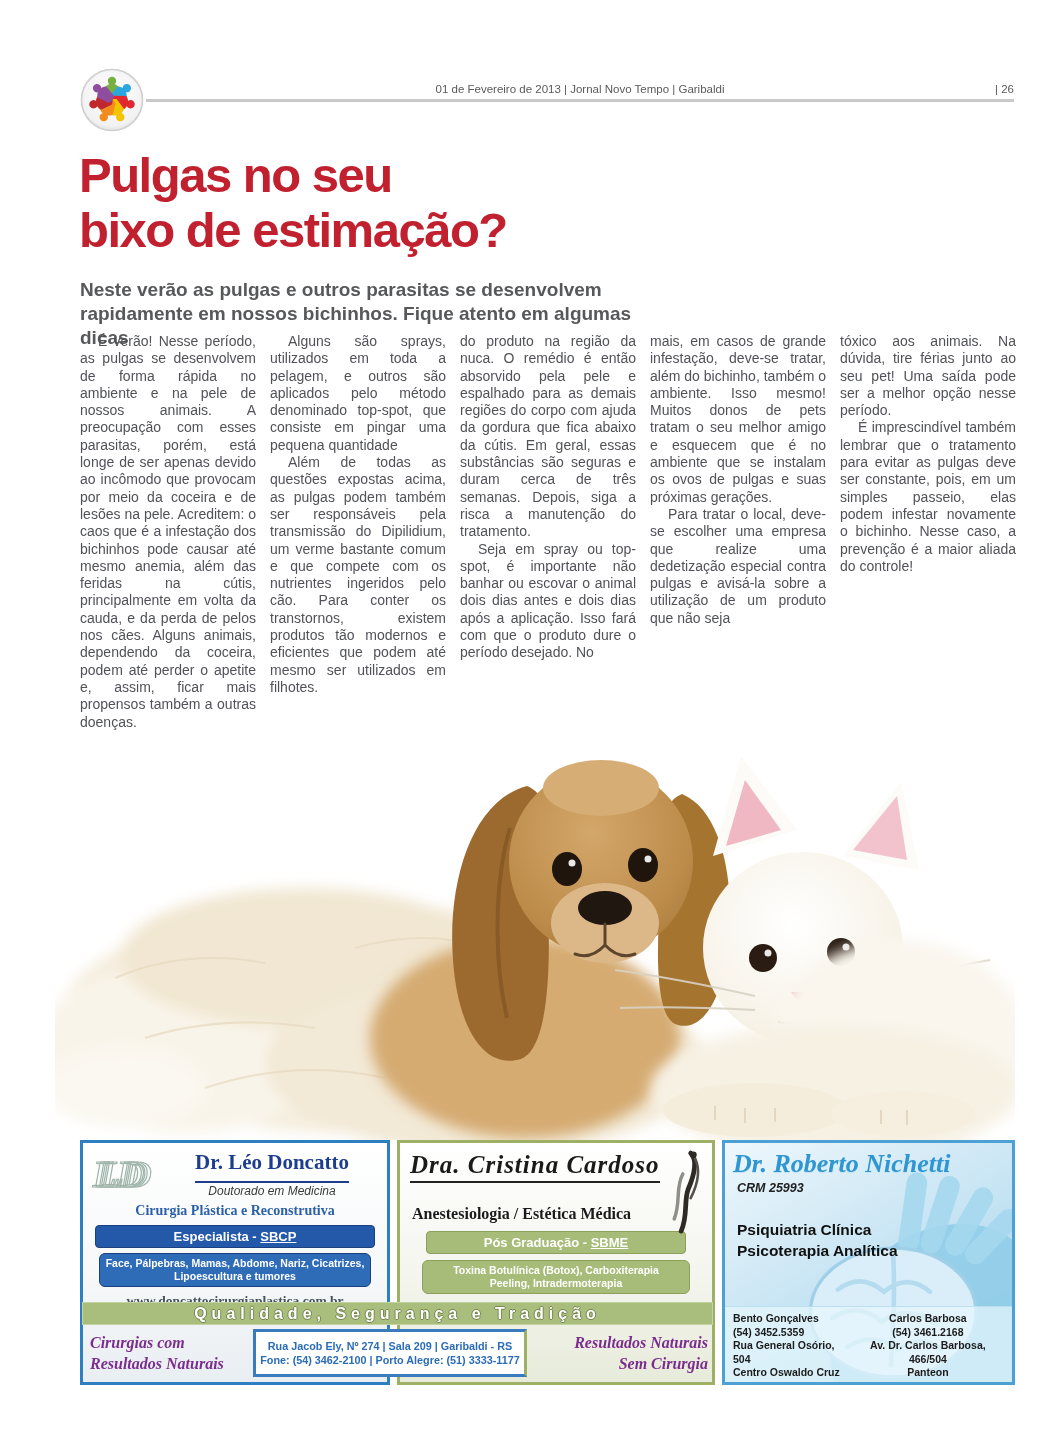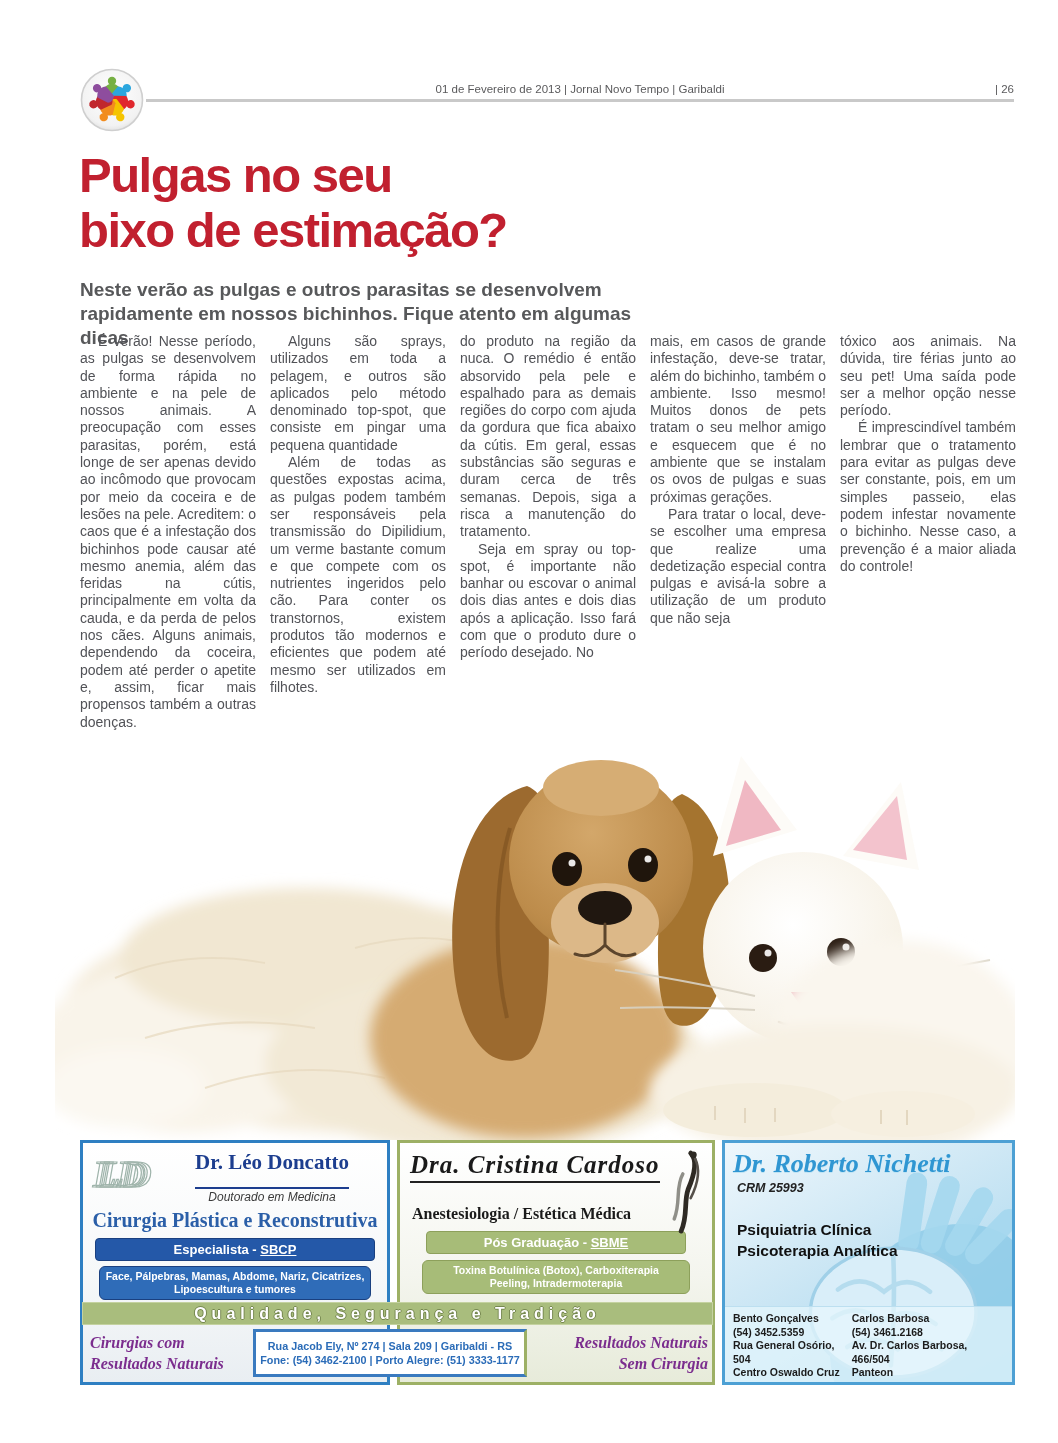--- a/index.html
+++ b/index.html
@@ -32,24 +32,24 @@
        background:linear-gradient(#ffffff 0%,#f6f8f9 55%,#e9eef2 100%);}
   .ad2{left:397px;width:318px;border:3px solid #9db065;
        background:linear-gradient(#ffffff 0%,#f4f5ee 55%,#e7ebda 100%);}
   .ad3{left:722px;width:293px;border:3px solid #4da0d4;overflow:hidden;
        background:linear-gradient(150deg,#eef7fc 0%,#cfe8f5 40%,#9ed2ec 100%);}
 
   .ad1-top{display:flex;align-items:flex-start;gap:2px;padding:7px 8px 0 6px;}
   .ld-mono{flex:0 0 74px;height:46px;}
   .ad1-titleblock{flex:1;text-align:center;}
   .ad1-name{display:inline-block;font-family:"Liberation Serif",serif;font-weight:bold;
-            font-size:21px;color:#1d3e8f;border-bottom:2px solid #1d3e8f;padding-bottom:12px;}
+            font-size:21px;color:#1d3e8f;border-bottom:2px solid #1d3e8f;padding-bottom:6px;}
   .ad1-cred{font-style:italic;font-size:12px;color:#3a3a3a;margin-top:1px;}
   .ad1-spec{margin-top:5px;text-align:center;font-family:"Liberation Serif",serif;
-            font-weight:bold;font-size:20px;color:#2b5fa8;}
+            font-weight:bold;font-size:14px;color:#2b5fa8;}
   .badge{color:#ffffff;font-weight:bold;text-align:center;border-radius:4px;}
   .badge .org{text-decoration:underline;}
   .b1-1{margin:6px 12px 0;background:#2458a8;border:1px solid #1a4080;font-size:13px;padding:3px 0;}
   .b1-2{margin:5px 16px 0;background:#2f6cb8;border:1px solid #1a4080;font-size:10.5px;
         line-height:13px;padding:3px 4px;border-radius:6px;}
   .ad1-site{margin-top:6px;text-align:center;font-weight:bold;font-size:13.5px;color:#44525d;font-family:Liberation Serif, serif;}
 
   .ad2-top{position:relative;padding:8px 22px 0 10px;}
   .ad2-name{display:inline-block;font-family:"Liberation Serif",serif;font-style:italic;
             font-weight:bold;font-size:25px;color:#1a1a1a;border-bottom:2px solid #222;
@@ -67,21 +67,21 @@
             font-weight:bold;font-size:26px;color:#2f96d2;padding:6px 8px 0 8px;
             text-shadow:0 1px 0 #bfe4f4;}
   .ad3-crm{position:relative;font-style:italic;font-weight:bold;font-size:12.5px;color:#222;
            padding:2px 0 0 12px;}
   .ad3-serv{position:relative;font-weight:bold;font-size:15.5px;line-height:21px;color:#101010;
             padding:24px 0 0 12px;}
   .ad3-bottom{position:absolute;left:0;right:0;bottom:0;height:66px;
               background:rgba(230,246,252,0.72);border-top:1px solid #bcdff0;
               display:flex;justify-content:space-between;padding:5px 8px 4px 8px;
               font-size:10.5px;line-height:13.5px;font-weight:bold;color:#1b1b1b;}
-  .ad3-loc-right{text-align:left;}
+  .ad3-loc-right{text-align:center;}
 
   
   .slogan-band{position:absolute;left:82px;top:1302px;width:631px;height:23px;
                background:#a9bd7d;border:1px solid #c4d2a0;box-sizing:border-box;
                display:flex;align-items:center;justify-content:center;}
   .slogan-text{font-weight:bold;font-size:16px;letter-spacing:5px;color:#ffffff;
                text-shadow:-1px 0 0 #76885０;}
   .slogan-text{text-shadow:-1px 0 0 #768850,1px 0 0 #768850,0 -1px 0 #768850,0 1px 0 #768850;}
   .script{font-family:"Liberation Serif",serif;font-style:italic;font-weight:bold;
           color:#7b2d8e;font-size:16px;line-height:21px;}

